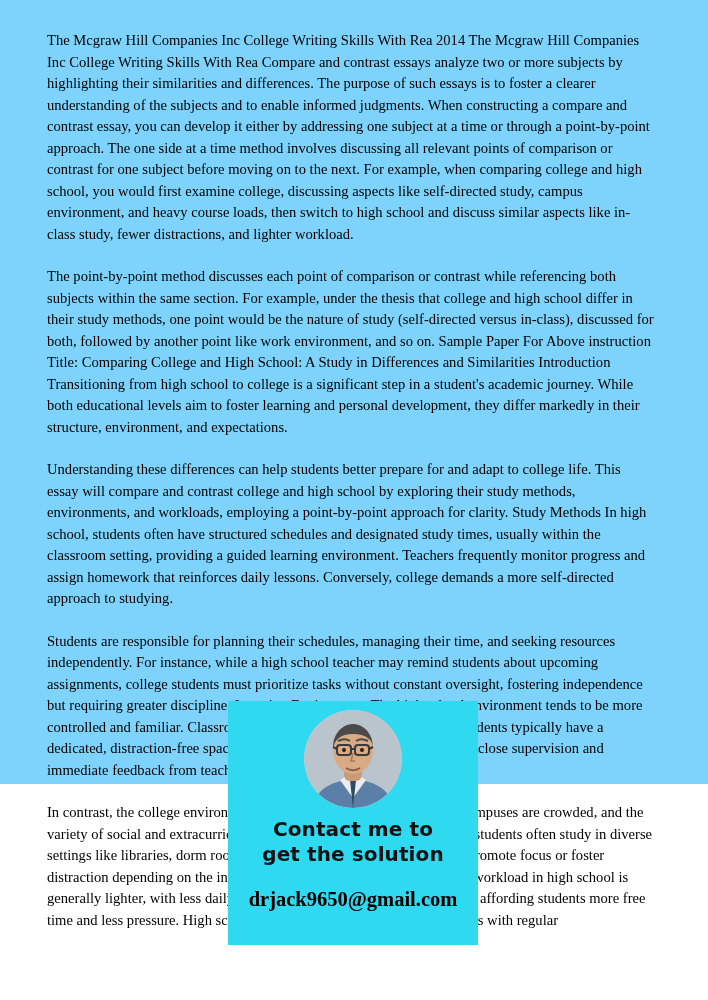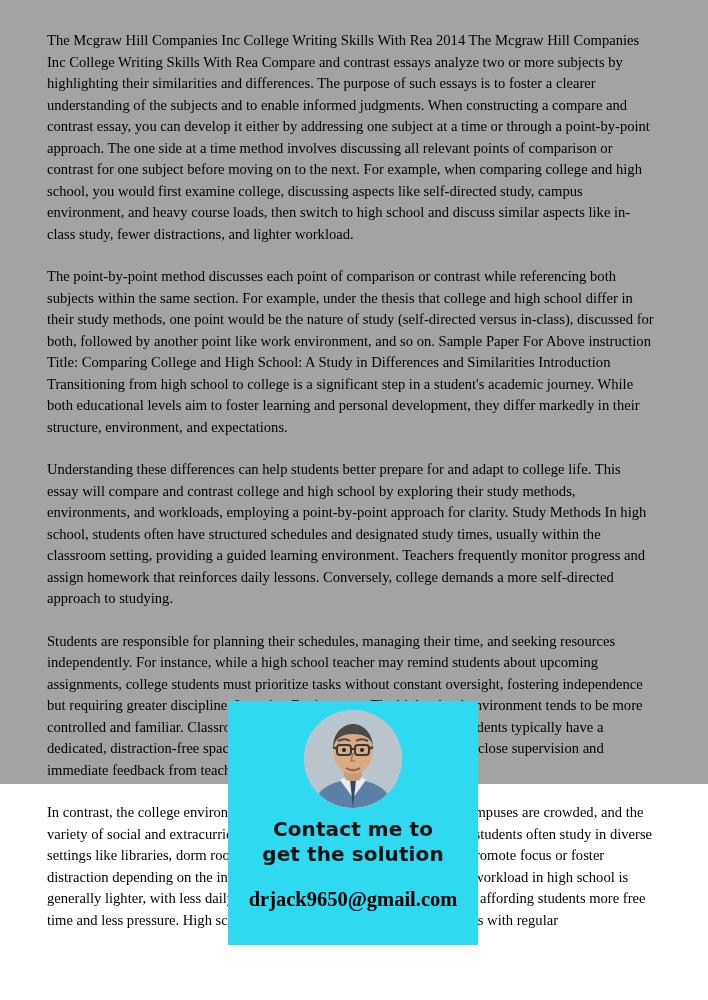--- a/index.html
+++ b/index.html
@@ -14,21 +14,21 @@
     color: #000000;
     position: relative;
     overflow: hidden;
   }
   .page {
     position: absolute;
     top: 0;
     left: 0;
     width: 708px;
     height: 784px;
-    background: #a3a3a3;
+    background: #7dd3fc;
   }
   .doc-body {
     position: absolute;
     left: 47px;
     top: 30px;
     width: 608px;
   }
   .para {
     font-size: 14.6px;
     line-height: 21.5px;

